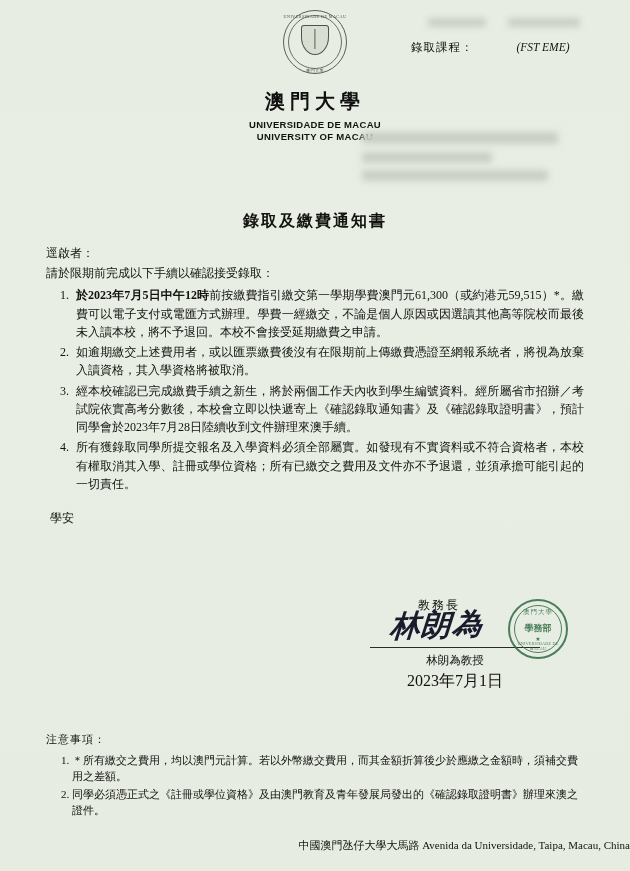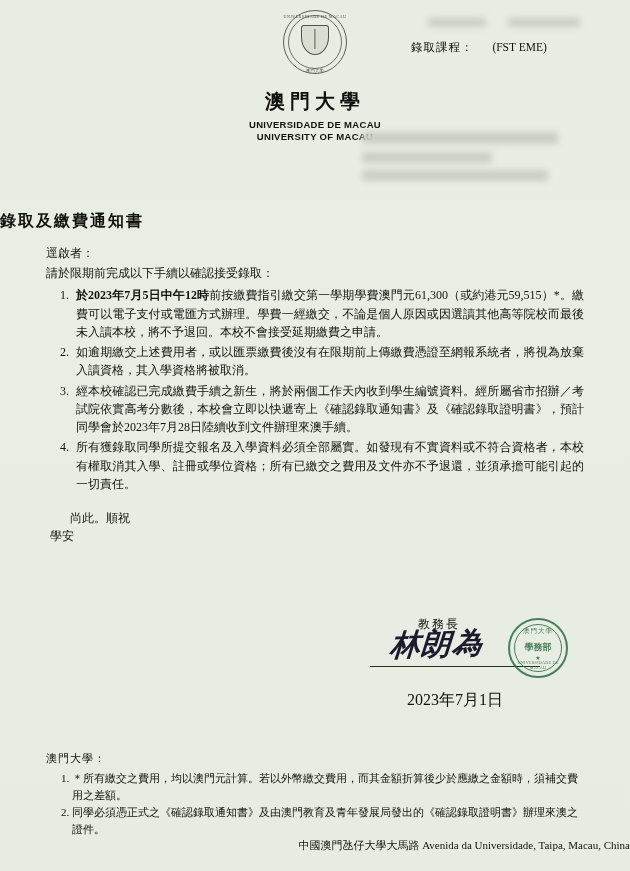--- a/index.html
+++ b/index.html
@@ -120,37 +120,38 @@
   }
 
   .course-line {
     position: absolute;
     left: 395px;
     top: 40px;
     font-size: 11.5px;
     white-space: nowrap;
   }
   .course-line .lbl { letter-spacing: 1px; padding-left: 16px; }
-  .course-line .val { margin-left: 16px; }
+  .course-line .val { margin-left: 40px; font-style: italic; }
 
   
   .redact {
     position: absolute;
     background: #c9cfc4;
     filter: blur(3.2px);
     border-radius: 2px;
   }
   .r1 { left: 428px; top: 18px;  width: 58px;  height: 9px; }
   .r2 { left: 508px; top: 18px;  width: 72px;  height: 9px; }
   .r3 { left: 362px; top: 132px; width: 196px; height: 12px; }
   .r4 { left: 362px; top: 152px; width: 130px; height: 11px; }
   .r5 { left: 362px; top: 170px; width: 186px; height: 11px; }
 
   
   .doc-title {
+    text-align: center;
     font-size: 16px;
     font-weight: bold;
     letter-spacing: 2px;
     margin-top: 6px;
     font-family: "DejaVu Serif", serif;
   }
 
   
   .body {
     padding: 12px 46px 0 46px;
@@ -336,41 +337,41 @@
     <div class="salutation">逕啟者：</div>
     <div class="para2">請於限期前完成以下手續以確認接受錄取：</div>
 
     <ol class="items">
       <li><b>於2023年7月5日中午12時</b><span>前按繳費指引繳交第一學期學費澳門元61,300（或約港元59,515）*。繳費可以電子支付或電匯方式辦理。學費一經繳交，不論是個人原因或因選讀其他高等院校而最後未入讀本校，將不予退回。本校不會接受延期繳費之申請。</span></li>
       <li><span>如逾期繳交上述費用者，或以匯票繳費後沒有在限期前上傳繳費憑證至網報系統者，將視為放棄入讀資格，其入學資格將被取消。</span></li>
       <li><span>經本校確認已完成繳費手續之新生，將於兩個工作天內收到學生編號資料。經所屬省市招辦／考試院依實高考分數後，本校會立即以快遞寄上《確認錄取通知書》及《確認錄取證明書》，預計同學會於2023年7月28日陸續收到文件辦理來澳手續。</span></li>
       <li><span>所有獲錄取同學所提交報名及入學資料必須全部屬實。如發現有不實資料或不符合資格者，本校有權取消其入學、註冊或學位資格；所有已繳交之費用及文件亦不予退還，並須承擔可能引起的一切責任。</span></li>
     </ol>
 
-    <div class="closing1">尚此。順祝</div>
     <div class="closing2">學安</div>
   </div>
 
   <div class="sig-area">
     <div class="registrar-label">教務長</div>
     <div class="sig-script">林朗為</div>
     <div class="sig-line"></div>
+    <div class="sig-name">林朗為教授</div>
     <div class="sig-date">2023年7月1日</div>
     <div class="stamp">
       <div class="s-in"></div>
       <div class="s-top">澳門大學</div>
       <div class="s-mid">學務部</div>
       <div class="s-star">★</div>
       <div class="s-bot">UNIVERSIDADE DE MACAU</div>
     </div>
   </div>
 
   <div class="notes">
-    <div class="notes-title">澳門大學：</div>
+    <div class="notes-title">注意事項：</div>
     <ol class="notes-list">
       <li>＊所有繳交之費用，均以澳門元計算。若以外幣繳交費用，而其金額折算後少於應繳之金額時，須補交費用之差額。</li>
-      <li>同學必須憑正式之《確認錄取通知書》及由澳門教育及青年發展局發出的《確認錄取證明書》辦理來澳之證件。</li>
+      <li>同學必須憑正式之《註冊或學位資格》及由澳門教育及青年發展局發出的《確認錄取證明書》辦理來澳之證件。</li>
     </ol>
   </div>
 
   <div class="footer">中國澳門氹仔大學大馬路 Avenida da Universidade, Taipa, Macau, China</div>
 
 </div>
 
 </body></html>

